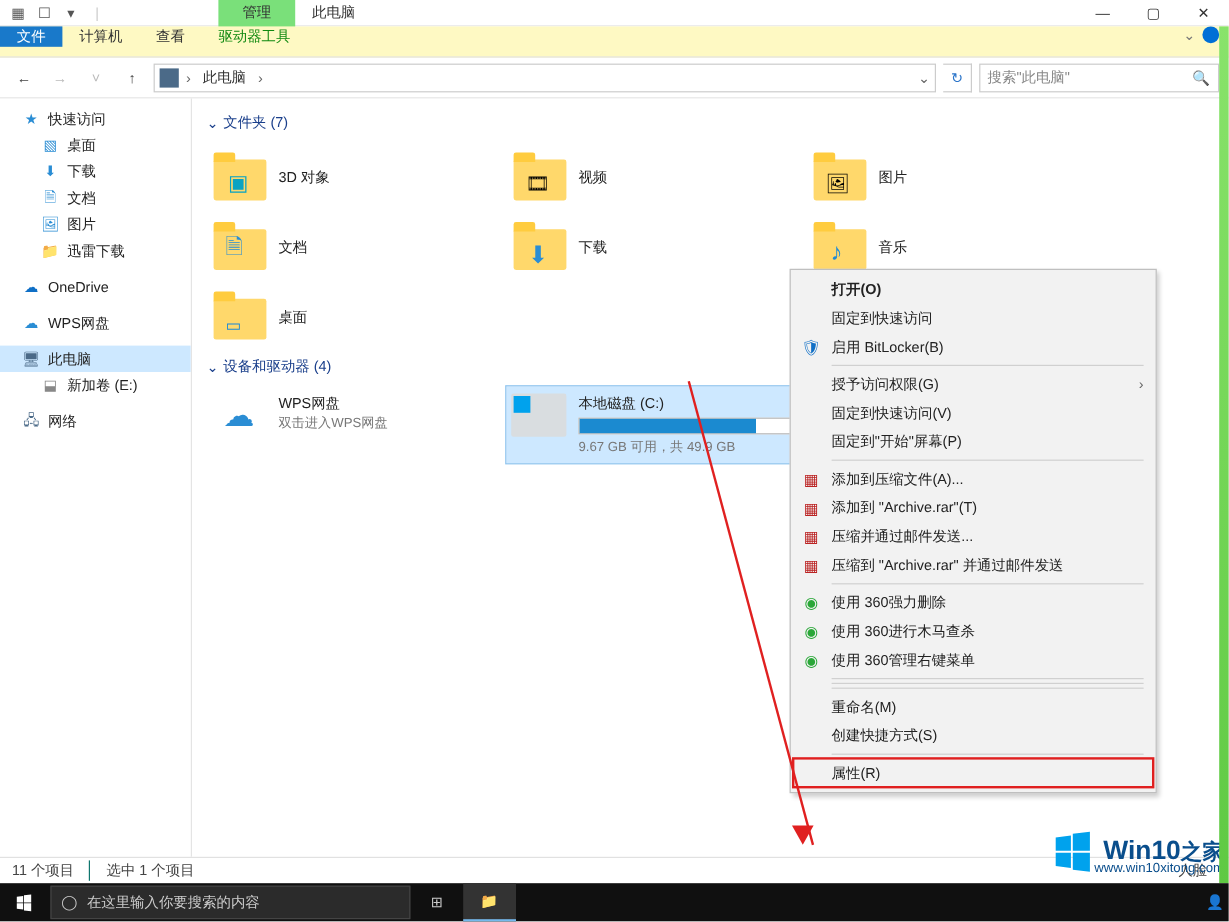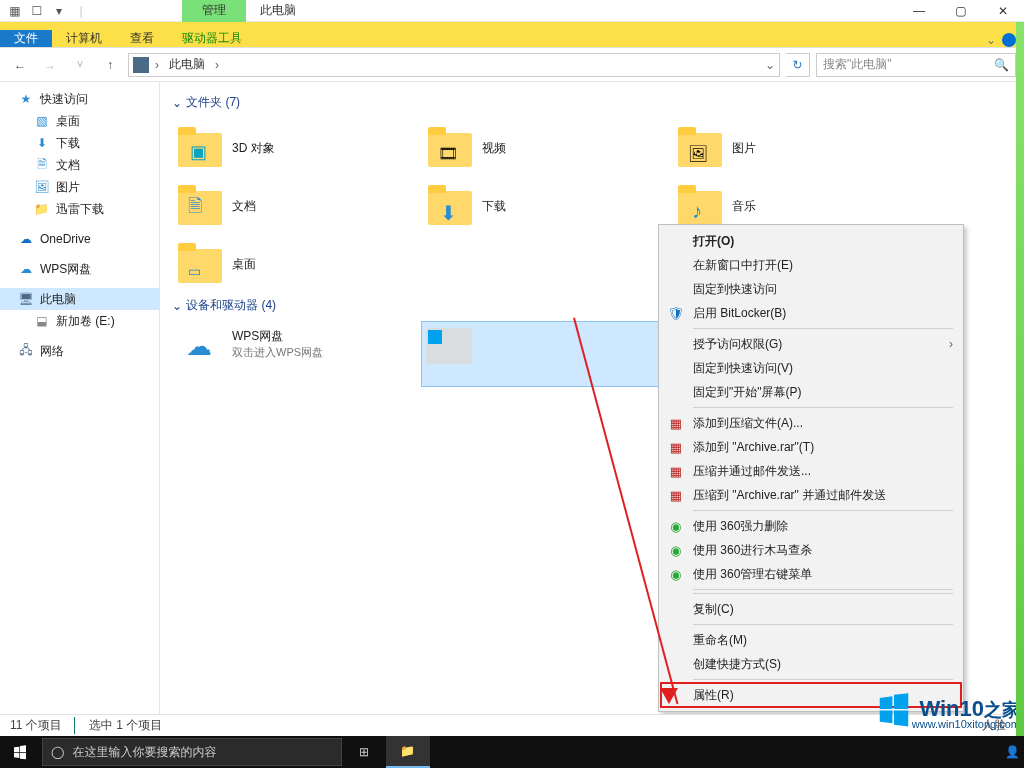--- a/index.html
+++ b/index.html
@@ -8,21 +8,21 @@
 
 .titlebar { height:22px; background:#fff; display:flex; align-items:center; border-bottom:1px solid #e8e8e8; }
 .titlebar .qat { display:flex; align-items:center; padding-left:4px; gap:0; }
 .titlebar .qat .ico { width:22px; height:22px; display:flex; align-items:center; justify-content:center; color:#555; }
 .titlebar .tab1 { margin-left:90px; height:22px; padding:16px 20px; background:#7ae07a; color:#333; display:flex; align-items:center; }
 .titlebar .tab2 { height:22px; padding:0 14px; display:flex; align-items:center; color:#333; }
 .titlebar .wincontrols { margin-left:auto; display:flex; }
 .titlebar .wincontrols div { width:42px; height:22px; display:flex; align-items:center; justify-content:center; color:#333; }
 
 
-.ribbon { height:26px; background:#fde047; border-bottom:1px solid #e1e1e1; display:flex; align-items:flex-end; position:relative;}
+.ribbon { height:26px; background:#fef9c3; border-bottom:1px solid #e1e1e1; display:flex; align-items:flex-start; position:relative;}
 .ribbon .file { background:#1979ca; color:#fff; padding:0 14px; display:flex; align-items:center; }
 .ribbon .rtab { padding:0 14px; display:flex; align-items:center; color:#333; }
 .ribbon .rtab.active { color:#128a12; }
 .ribbon .help { margin-left:auto; display:flex; align-items:center; padding-right:8px; gap:6px; }
 .ribbon .ball { width:14px; height:14px; border-radius:50%; background:#006fd6; }
 
 
 .addr { height:34px; display:flex; align-items:center; padding:4px 8px; gap:6px; border-bottom:1px solid #e6e6e6;}
 .addr .navbtn { width:24px; height:24px; display:flex; align-items:center; justify-content:center; color:#bbb; }
 .addr .navbtn.enabled { color:#444; }
@@ -262,38 +262,44 @@
     <div class="grid">
       <div class="drive">
         <div class="dicon cloudicon" style="background:none">☁</div>
         <div class="body">
           <div class="dlabel">WPS网盘</div>
           <div class="dsub">双击进入WPS网盘</div>
         </div>
       </div>
       <div class="drive sel">
         <div class="dicon win"></div>
+        <div class="body">
+          <div class="dlabel">本地磁盘 (C:)</div>
+          <div class="bar sel">
+              <div class="fill" style="width:80%"></div>
+            </div>
+          <div class="dsub">9.67 GB 可用，共 49.9 GB</div>
+        </div>
       </div>
       <div class="drive">
         <div class="dicon"></div>
         <div class="body">
           <div class="dlabel">新加卷 (E:)</div>
           <div class="bar">
               <div class="fill red" style="width:95%"></div>
             </div>
           <div class="dsub">497 MB 可用，共 9.76 GB</div>
         </div>
       </div>
     </div>
   </div>
 </div>
 
 <div class="ctxmenu">
   <div class="row bold">打开(O)</div>
-  <div class="row">在新窗口中打开(E)</div>
   <div class="row">固定到快速访问</div>
   <div class="row">
       <span class="cico" style="color:#0f6fc6">🛡</span>
       <span>启用 BitLocker(B)</span>
     </div>
   <div class="sep"></div>
   <div class="row">
       <span>授予访问权限(G)</span>
       <span class="sub">›</span>
     </div>
@@ -324,21 +330,20 @@
   <div class="row">
       <span class="cico" style="color:#2aa738">◉</span>
       <span>使用 360进行木马查杀</span>
     </div>
   <div class="row">
       <span class="cico" style="color:#2aa738">◉</span>
       <span>使用 360管理右键菜单</span>
     </div>
   <div class="sep"></div>
   <div class="sep"></div>
-  <div class="row">复制(C)</div>
   <div class="sep"></div>
   <div class="row">重命名(M)</div>
   <div class="row">创建快捷方式(S)</div>
   <div class="sep"></div>
   <div class="row hl">属性(R)</div>
 </div>
 
 <div class="arrow"></div>
 <div class="arrowhead"></div>
 

